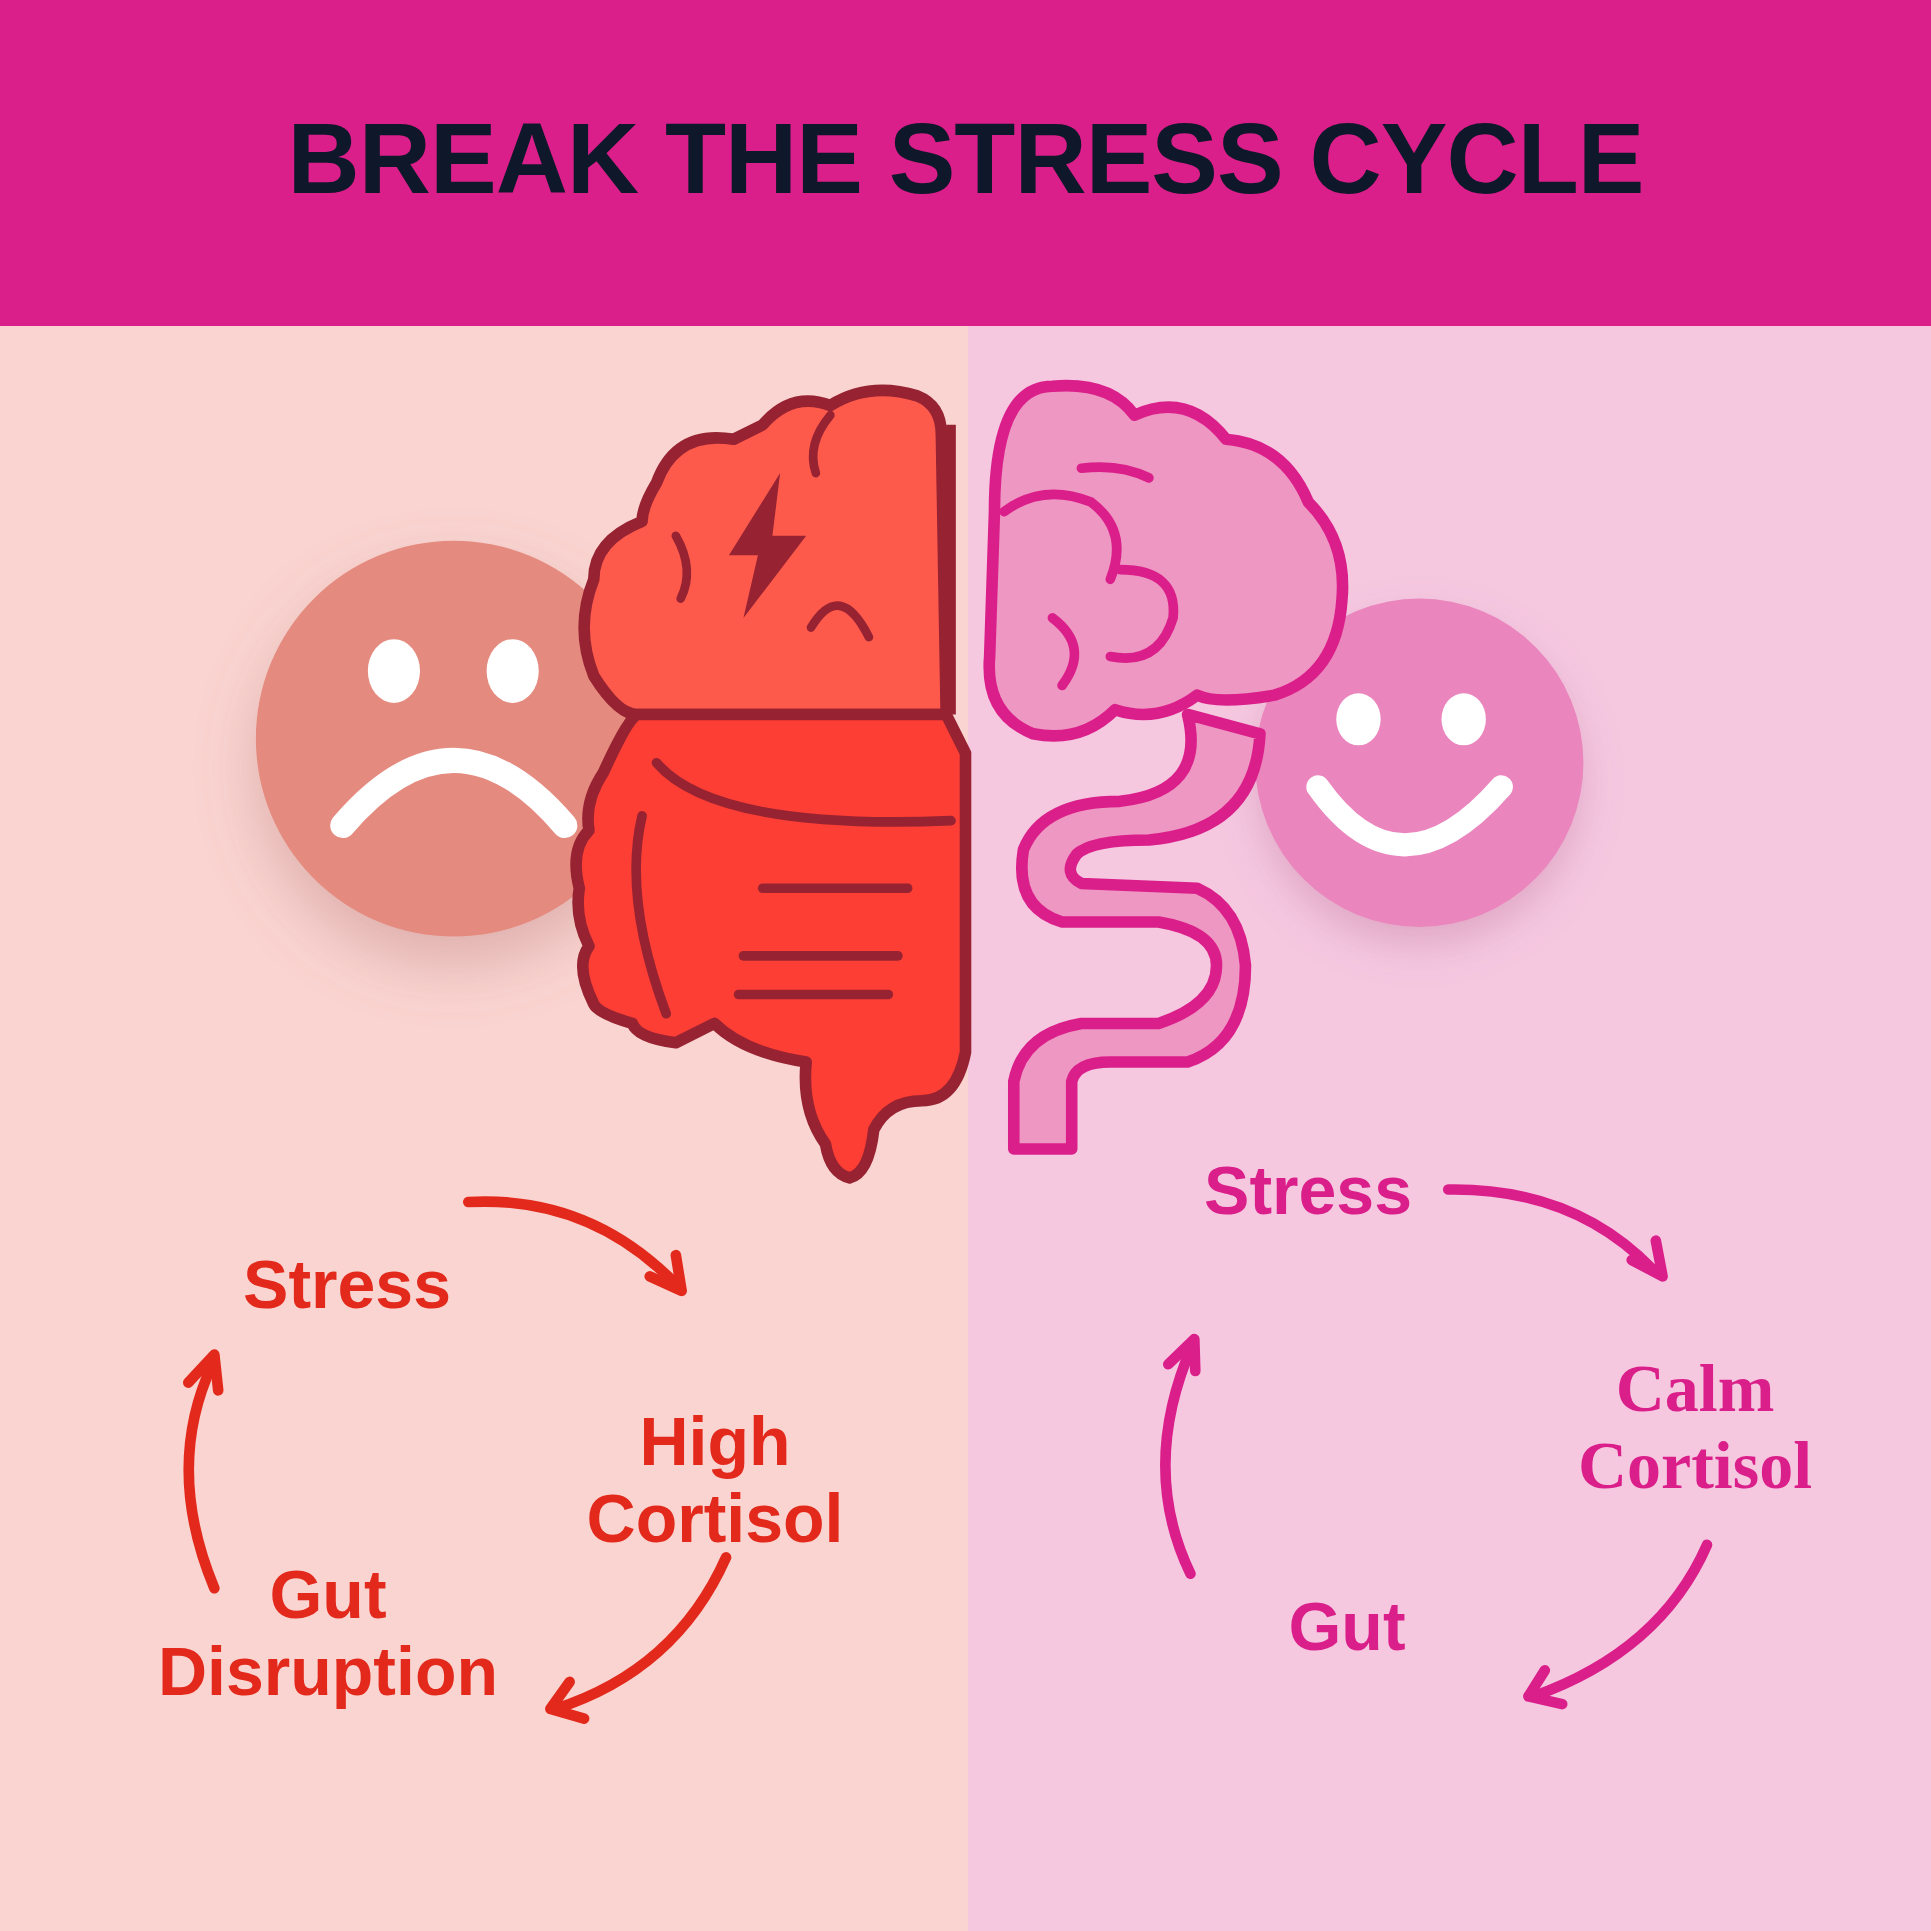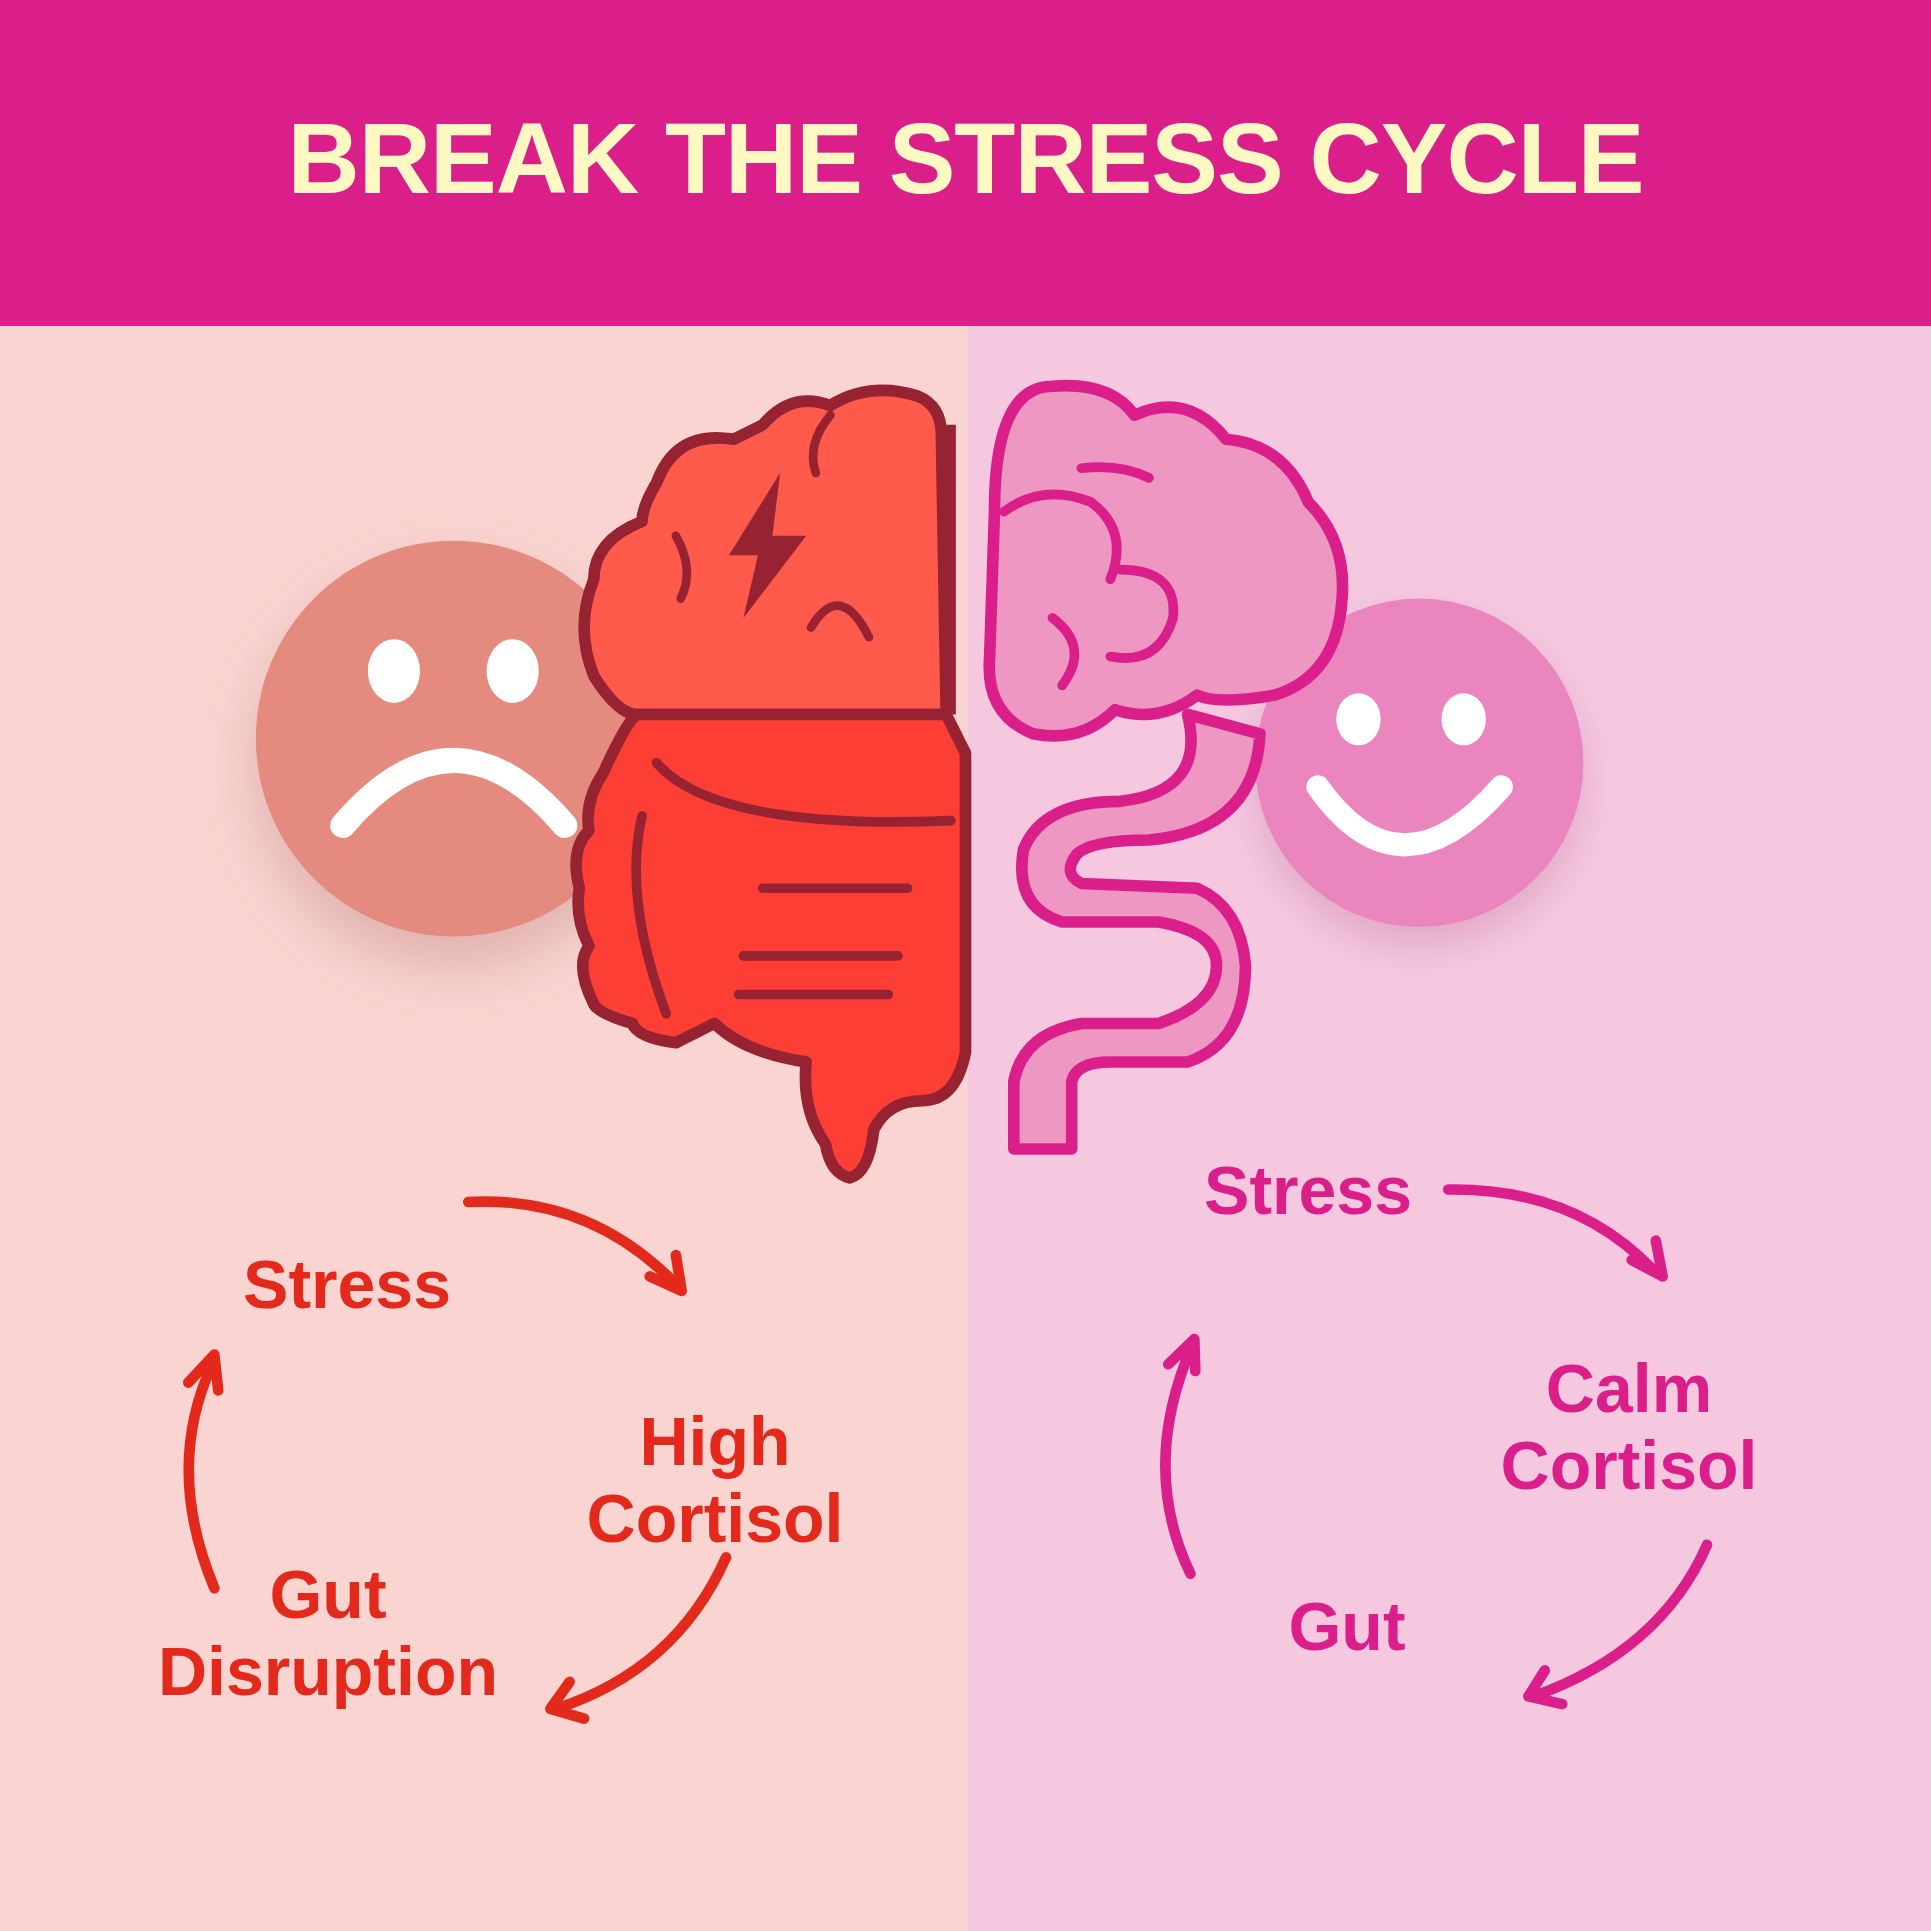--- a/index.html
+++ b/index.html
@@ -1,18 +1,18 @@
 <!DOCTYPE html>
 <html><head>
 <meta charset="utf-8">
 <style>
   html, body { margin:0; padding:0; }
   body { width:1931px; height:1931px; position:relative; overflow:hidden; font-family:"Liberation Sans", "DejaVu Sans", sans-serif; }
   .header { position:absolute; left:0; top:0; width:1931px; height:326px; background:#DB1F8A; display:flex; align-items:center; justify-content:center; }
-  .title { color:#fef9c3; font-weight:bold; font-size:100px; letter-spacing:-1px; margin-top:-9.7px; }
+  .title { color:#0f172a; font-weight:bold; font-size:100px; letter-spacing:-1px; margin-top:-9.7px; }
   .panel { position:absolute; top:326px; height:1605px; }
   .panel.left { left:0; width:968px; background:#F9D4D0; }
   .panel.right { left:968px; width:963px; background:#F5C8E0; }
   .label { position:absolute; font-weight:bold; font-size:68px; line-height:77px; text-align:center; }
   .red { color:#E3291C; }
   .pink { color:#DB1F8A; }
   svg { position:absolute; left:0; top:0; }
 </style>
 </head>
 <body>
@@ -99,20 +99,20 @@
   <div>Cortisol</div>
 </div>
 <div class="label red" style="left:135px; top:1556px; width:386px;">
   <div>Gut</div>
   <div>Disruption</div>
 </div>
 
 <div class="label pink" style="left:1173px; top:1152px; width:270px;">
   <div>Stress</div>
 </div>
-<div class="label pink" style="left:1484px; top:1350px; width:290px;">
+<div class="label pink" style="left:1550px; top:1350px; width:290px;font-family:Liberation Serif, serif;">
   <div>Calm</div>
   <div>Cortisol</div>
 </div>
 <div class="label pink" style="left:1202px; top:1588px; width:290px;">
   <div>Gut</div>
 </div>
 
 
 </body></html>

